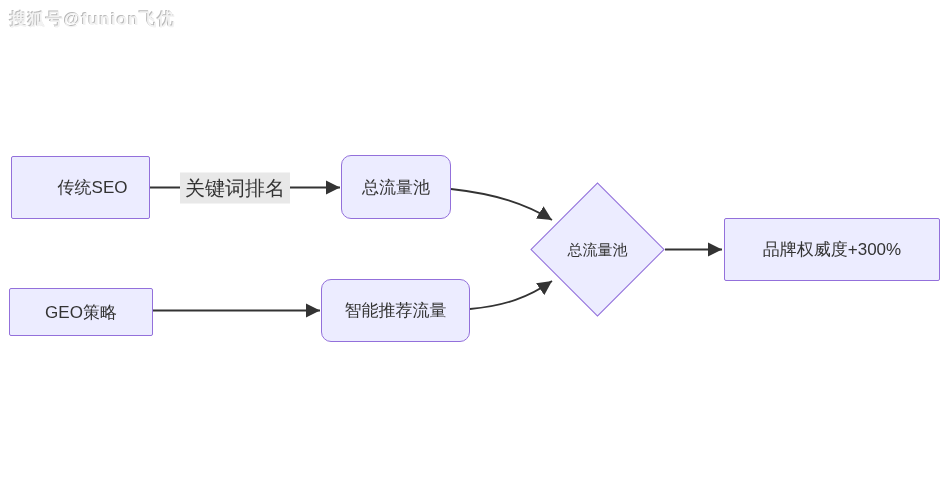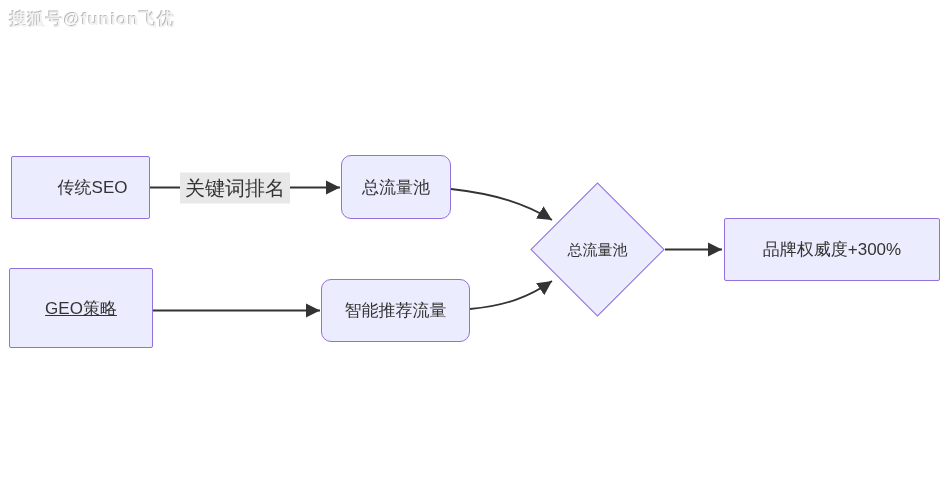--- a/index.html
+++ b/index.html
@@ -55,21 +55,21 @@
     border: 1px solid var(--node-border);
     color: var(--text);
     font-size: 17px;
     text-align: center;
   }
   .node.rect    { border-radius: 2px; }
   .node.rounded { border-radius: 10px; }
 
   .node-a { left: 11px;  top: 156px; width: 139px; height: 63px; padding-left: 24px; }
   .node-b { left: 341px; top: 155px; width: 110px; height: 64px; }
-  .node-c { left: 9px;   top: 268px; width: 144px; height: 80px; text-decoration: underline; }
+  .node-c { left: 9px;   top: 288px; width: 144px; height: 48px; }
   .node-d { left: 321px; top: 279px; width: 149px; height: 63px; }
   .node-f { left: 724px; top: 218px; width: 216px; height: 63px; }
 
   .diamond-wrap {
     position: absolute;
     left: 550px;
     top: 202px;
     width: 95px;
     height: 95px;
   }

